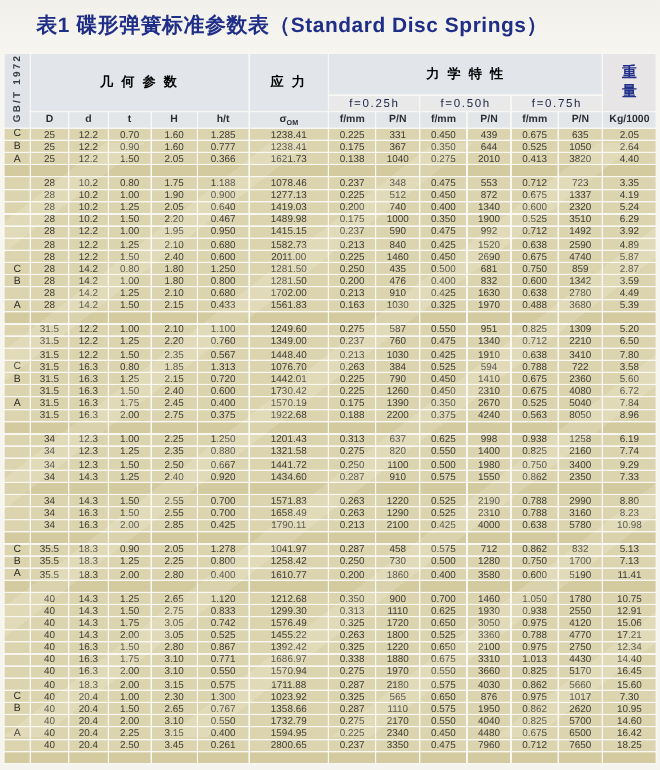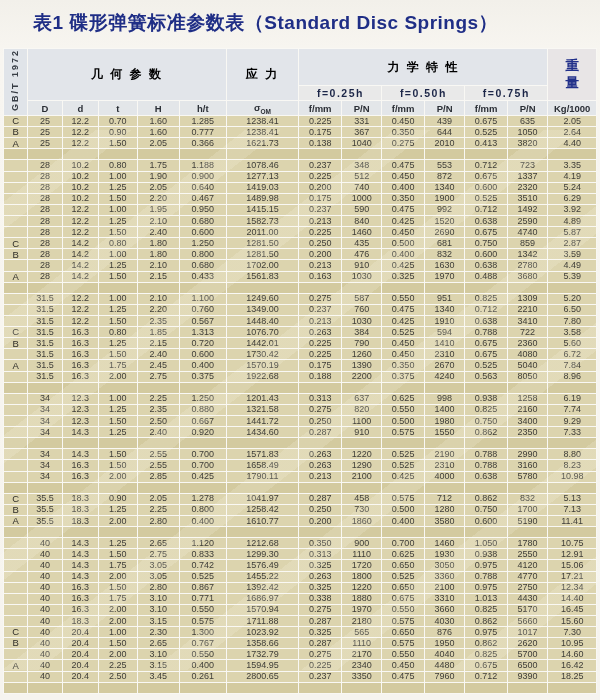--- a/index.html
+++ b/index.html
@@ -18,21 +18,21 @@
     position:absolute;top:48px;left:3px;width:594px;height:642px;
     border-collapse:collapse;table-layout:fixed;
   }
   table.springs th,table.springs td{
     border:1px solid #f9f8f4;padding:0;margin:0;
     text-align:center;vertical-align:middle;overflow:hidden;white-space:nowrap;
   }
   
   thead th{background:#e2e5ea;}
   tr.h-top th{height:34px;}
-  tr.h-f th{height:13px;background:#e9e9e9;font-size:10.5px;font-weight:bold;color:#1b2547;letter-spacing:1.5px;}
+  tr.h-f th{height:13px;background:#e9e9e9;font-size:10.5px;font-weight:normal;color:#1b2547;letter-spacing:1.5px;}
   tr.h-col th{height:13px;background:#e3e6e9;font-size:9.5px;font-weight:bold;color:#2a2e35;}
   th.grp{font-size:12px;font-weight:bold;color:#000000;letter-spacing:2px;}
   th.weight{background:#e8e5e6;font-size:13.5px;font-weight:bold;color:#22308a;line-height:1.25;}
   th.stdcell{background:#e0e4e9;}
   .vert{
     display:inline-block;writing-mode:vertical-rl;transform:rotate(180deg);
     font-size:9px;font-weight:bold;color:#373d45;letter-spacing:2px;line-height:1;
   }
   th.sigma{font-size:9.5px;font-weight:bold;color:#2a2e35;}
   th.sigma sub{font-size:6.5px;}
@@ -914,21 +914,21 @@
           <td>20.4</td>
           <td>2.50</td>
           <td>3.45</td>
           <td>0.261</td>
           <td>2800.65</td>
           <td>0.237</td>
           <td>3350</td>
           <td>0.475</td>
           <td>7960</td>
           <td>0.712</td>
-          <td>9390</td>
+          <td>7650</td>
           <td>18.25</td>
         </tr>
         <tr class="gap">
           <td></td>
           <td></td>
           <td></td>
           <td></td>
           <td></td>
           <td></td>
           <td></td>

